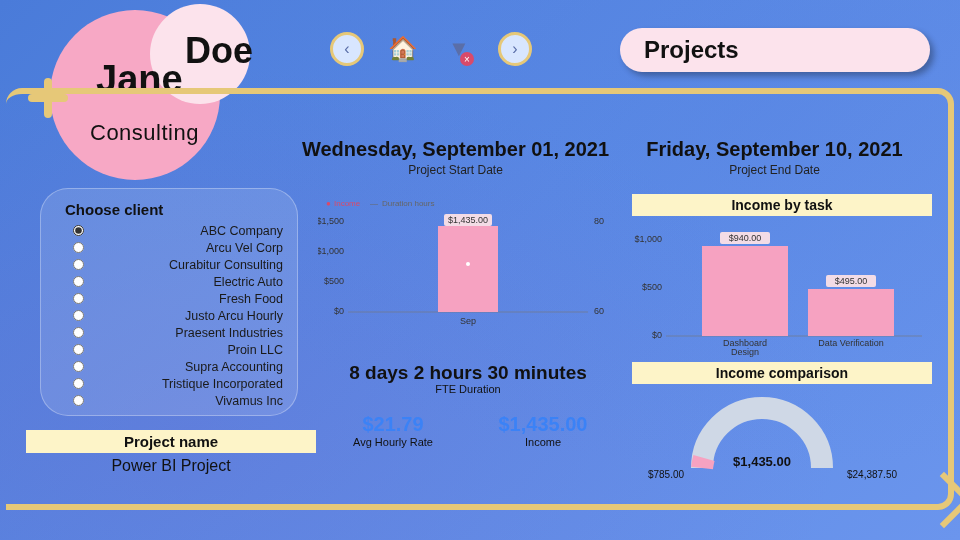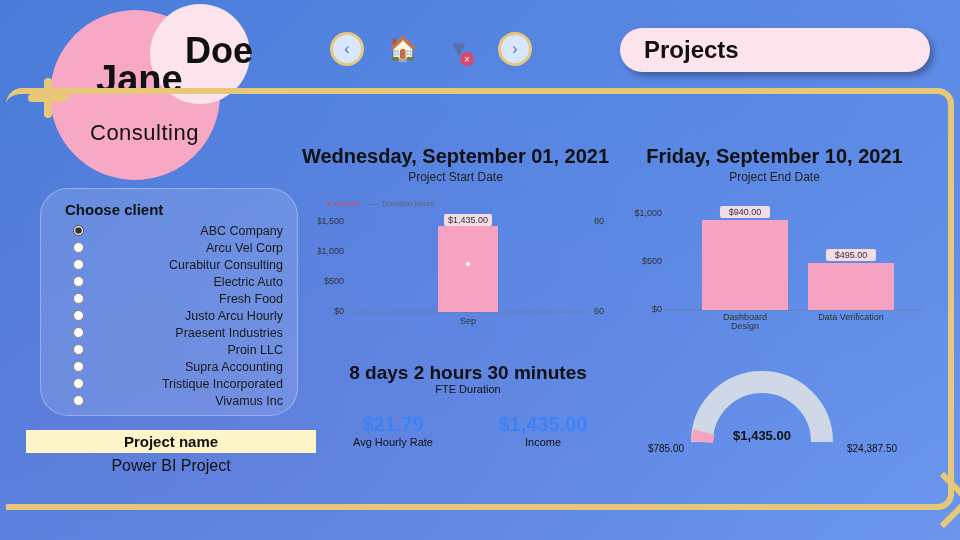--- a/index.html
+++ b/index.html
@@ -53,21 +53,21 @@
   .tb .funnel span{font-size:22px;position:relative;}
   .tb .funnel .x{position:absolute;right:-4px;bottom:-4px;width:14px;height:14px;border-radius:50%;background:#d94a6a;color:#fff;font-size:10px;display:flex;align-items:center;justify-content:center;}
 
   
   .pill { position:absolute; right:30px; top:28px; width:310px; height:44px; border-radius:22px; background:#fce3ec; box-shadow:4px 4px 6px rgba(0,0,0,.3); display:flex; align-items:center; padding-left:24px; font-size:24px; font-weight:700; color:#111; }
 
   
   .main { position:absolute; left:26px; top:130px; right:26px; bottom:36px; }
 
   .dates { position:absolute; left:270px; top:8px; right:0; display:flex; }
-  .dates .col { flex:1; text-align:center;margin-top:7px; }
+  .dates .col { flex:1; text-align:center; }
   .dates h2 { font-size:20px; font-weight:800; color:#111; margin-bottom:2px; }
   .dates .sub { font-size:12px; color:#222; }
 
   
   .clients {
     position:absolute; left:6px; top:58px; width:258px; height:228px;
     background:rgba(255,255,255,.12); border:1px solid rgba(255,255,255,.3);
     border-radius:28px; padding:10px 14px;margin-left:8px;
   }
   .clients h3 { font-size:15px; font-weight:600; color:#111; margin:2px 0 4px 10px; }
@@ -226,20 +226,21 @@
       <rect x="120" y="32" width="60" height="86" class="barfill"></rect>
       <rect x="126" y="20" width="48" height="12" class="databox"></rect>
       <text x="150" y="29" class="datalabel" text-anchor="middle">$1,435.00</text>
 
       <circle cx="150" cy="70" r="2" fill="#fff"></circle>
       <text x="150" y="130" class="lbl" text-anchor="middle">Sep</text>
     </svg>
   </div>
 
   <div id="c2" class="chart">
+    <div class="card-title">Income by task</div>
     <svg width="300" height="140">
       <text x="30" y="118" class="lbl" text-anchor="end">$0</text>
       <text x="30" y="70" class="lbl" text-anchor="end">$500</text>
       <text x="30" y="22" class="lbl" text-anchor="end">$1,000</text>
       <line x1="34" y1="116" x2="290" y2="116" class="axis"></line>
 
       <rect x="70" y="26" width="86" height="90" class="barfill"></rect>
       <rect x="88" y="12" width="50" height="12" class="databox"></rect>
       <text x="113" y="21" class="datalabel" text-anchor="middle">$940.00</text>
       <text x="113" y="126" class="lbl" text-anchor="middle">Dashboard</text>
@@ -261,20 +262,21 @@
         <div class="l">Avg Hourly Rate</div>
       </div>
       <div class="cell">
         <div class="v">$1,435.00</div>
         <div class="l">Income</div>
       </div>
     </div>
   </div>
 
   <div id="c3" class="chart">
+    <div class="card-title">Income comparison</div>
     <svg width="300" height="100">
       <path d="M70 80 A60 60 0 0 1 190 80" fill="none" stroke="#cfd8e6" stroke-width="22"></path>
       <path d="M70 80 A60 60 0 0 1 72 70" fill="none" stroke="#f6a2c1" stroke-width="22"></path>
       <text x="130" y="78" class="gaugemain">$1,435.00</text>
       <text x="34" y="90" class="gaugeedge" text-anchor="middle">$785.00</text>
       <text x="240" y="90" class="gaugeedge" text-anchor="middle">$24,387.50</text>
     </svg>
   </div>
 
 </div>

